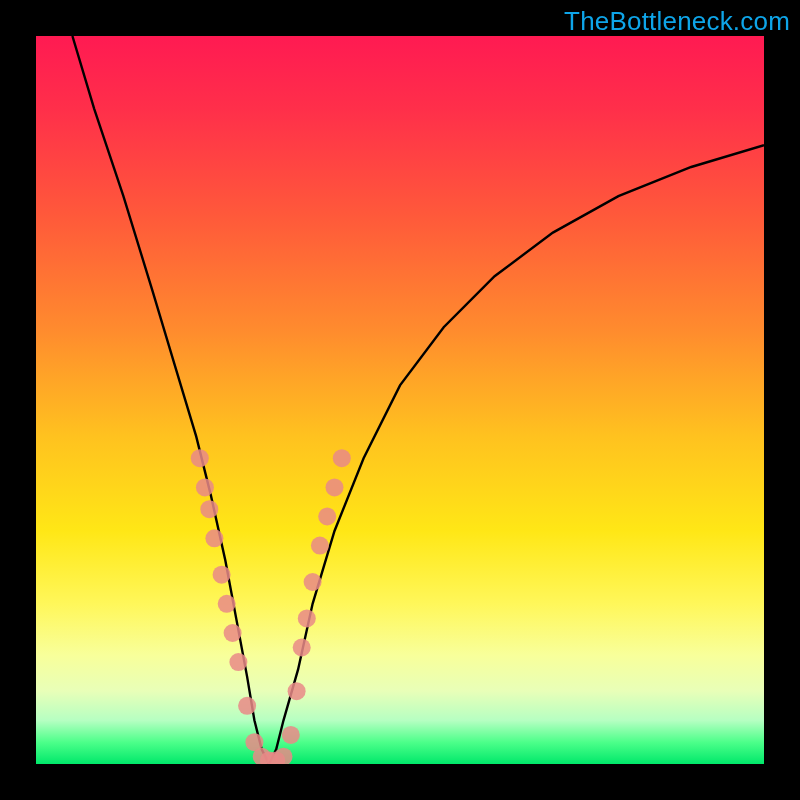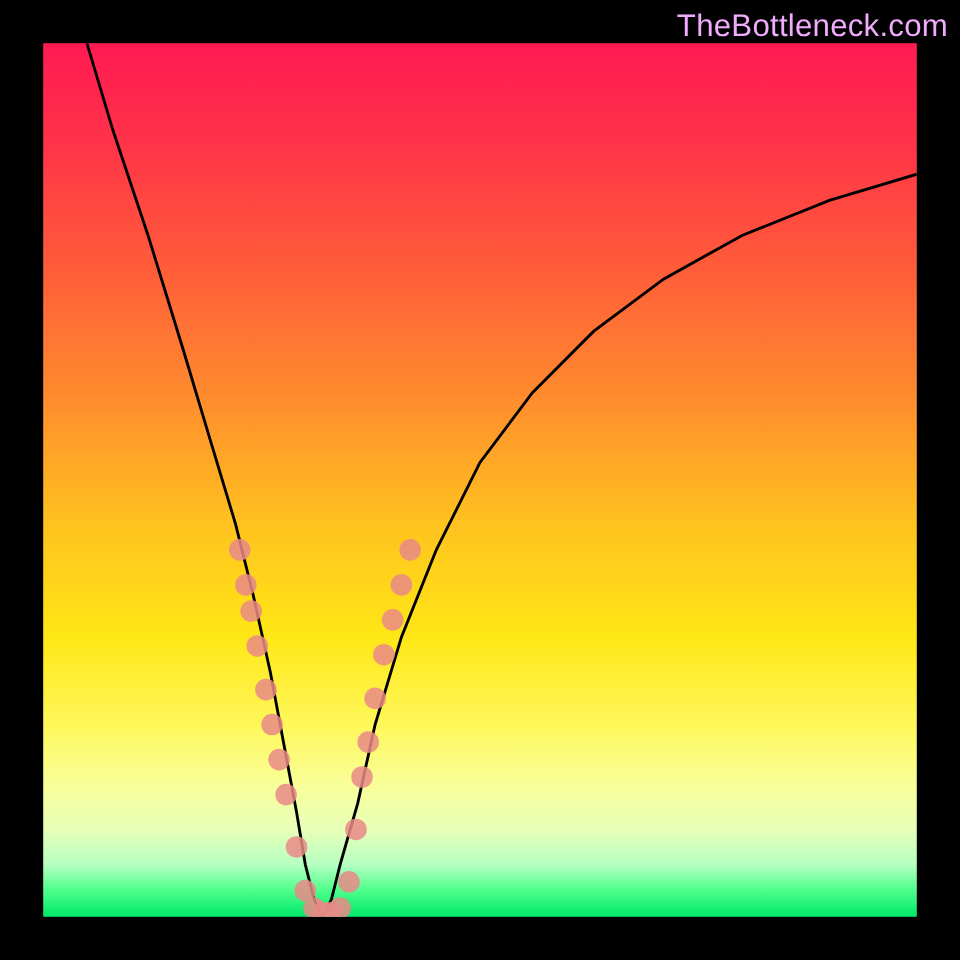--- a/index.html
+++ b/index.html
@@ -40,21 +40,21 @@
       #4dff8a 97%,
       #00e86a 100%
     );
   }
   .watermark {
     position: absolute;
     top: 6px;
     right: 10px;
     font-size: 26px;
     font-weight: 400;
-    color: #f0abfc;
+    color: #0ea5e9;
     letter-spacing: 0.2px;
   }
   svg.curve {
     position: absolute;
     top: 0;
     left: 0;
     width: 728px;
     height: 728px;
   }
 </style>

